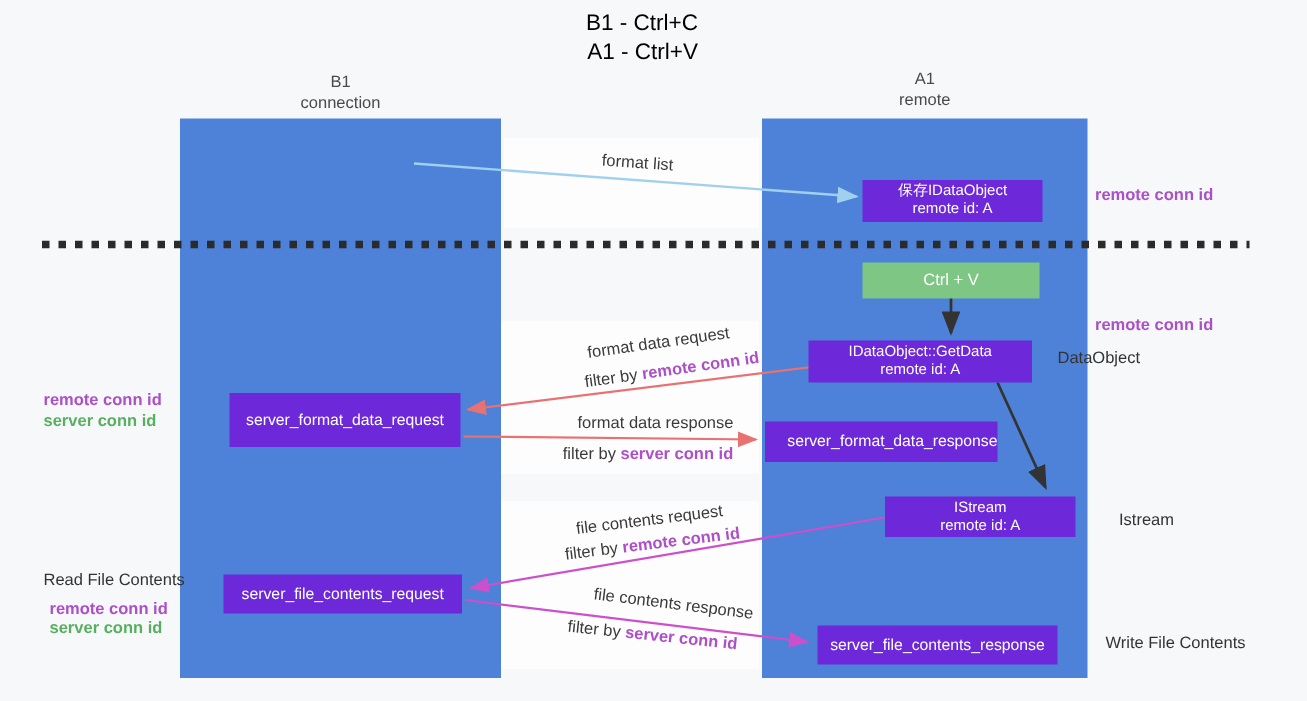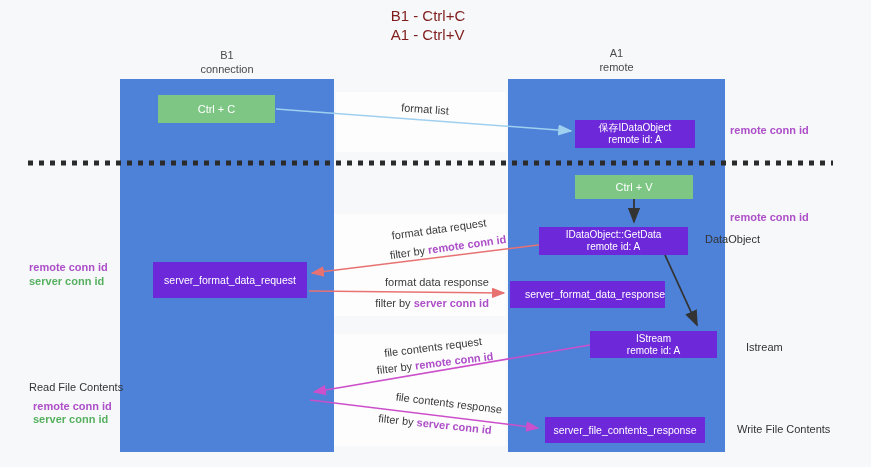--- a/index.html
+++ b/index.html
@@ -5,21 +5,21 @@
   * { margin:0; padding:0; box-sizing:border-box; }
   html,body { background:#f7f8f9; }
   .canvas {
     position:relative; width:871px; height:467px; overflow:hidden;
     background:#f7f8f9;
     font-family:"Liberation Sans", sans-serif;
     color:#3c3c3c;
   }
   .title {
     position:absolute; left:428px; top:6px; transform:translateX(-50%);
-    text-align:left; font-size:15px; line-height:19px; color:#7f1d1d; z-index:5;
+    text-align:right; font-size:15px; line-height:19px; color:#000000; z-index:5;
   }
   .col-header {
     position:absolute; text-align:center; font-size:11px; line-height:14px;
     color:#4a4a4a; z-index:5;
   }
   .hdr-left  { left:120px; width:214px; top:48px; }
   .hdr-right { left:508px; width:217px; top:46px; }
   .column { position:absolute; background:#4d82d8; z-index:1; }
   .col-left  { left:120px; top:79px; width:214px; height:373px; }
   .col-right { left:508px; top:79px; width:217px; height:373px; }
@@ -91,23 +91,20 @@
     <line x1="28" y1="163" x2="833" y2="163" stroke="#2b2b2b" stroke-width="5" stroke-dasharray="5 6"></line>
     <line x1="276" y1="109" x2="571" y2="131" stroke="#9fd0f0" stroke-width="1.6" marker-end="url(#ah-lb)"></line>
     <line x1="634" y1="198" x2="634" y2="222" stroke="#333333" stroke-width="1.8" marker-end="url(#ah-bk)"></line>
     <line x1="665" y1="255" x2="697" y2="325" stroke="#333333" stroke-width="1.8" marker-end="url(#ah-bk)"></line>
     <line x1="571" y1="241" x2="312" y2="273" stroke="#e87272" stroke-width="1.5" marker-end="url(#ah-rd)"></line>
     <line x1="309" y1="291" x2="504" y2="293" stroke="#e87272" stroke-width="1.5" marker-end="url(#ah-rd)"></line>
     <line x1="590" y1="345" x2="314" y2="392" stroke="#cc4fcb" stroke-width="1.5" marker-end="url(#ah-mg)"></line>
     <line x1="310" y1="400" x2="538" y2="428" stroke="#cc4fcb" stroke-width="1.5" marker-end="url(#ah-mg)"></line>
   </svg>
 
-  <div class="node green" style="left:158px;top:95px;width:117px;height:28px;">
-    <span>Ctrl + C</span>
-  </div>
 
   <div class="node orange two-line" style="left:575px;top:120px;width:120px;height:28px;">
     <span>保存IDataObject</span>
     <span>remote id: A</span>
   </div>
 
   <div class="node green" style="left:575px;top:175px;width:118px;height:24px;">
     <span>Ctrl + V</span>
   </div>
 
@@ -122,20 +119,23 @@
   </div>
 
   <div class="node orange small" style="left:153px;top:262px;width:154px;height:36px;">
     <span>server_format_data_request</span>
   </div>
 
   <div class="node orange small" style="left:510px;top:281px;width:155px;height:27px;align-items:flex-end;">
     <span>server_format_data_response</span>
   </div>
 
+  <div class="node orange small" style="left:149px;top:383px;width:159px;height:26px;">
+    <span>server_file_contents_request</span>
+  </div>
 
   <div class="node orange small" style="left:545px;top:417px;width:160px;height:26px;">
     <span>server_file_contents_response</span>
   </div>
 
   <div class="edge-label" style="left:425px;top:109px;transform:translate(-50%,-50%) rotate(4deg);">format list</div>
 
   <div class="edge-label" style="left:439px;top:229px;transform:translate(-50%,-50%) rotate(-8deg);">format data request</div>
   <div class="edge-label" style="left:448px;top:247px;transform:translate(-50%,-50%) rotate(-8deg);">
     <span>filter by </span><span class="purple">remote conn id</span>

